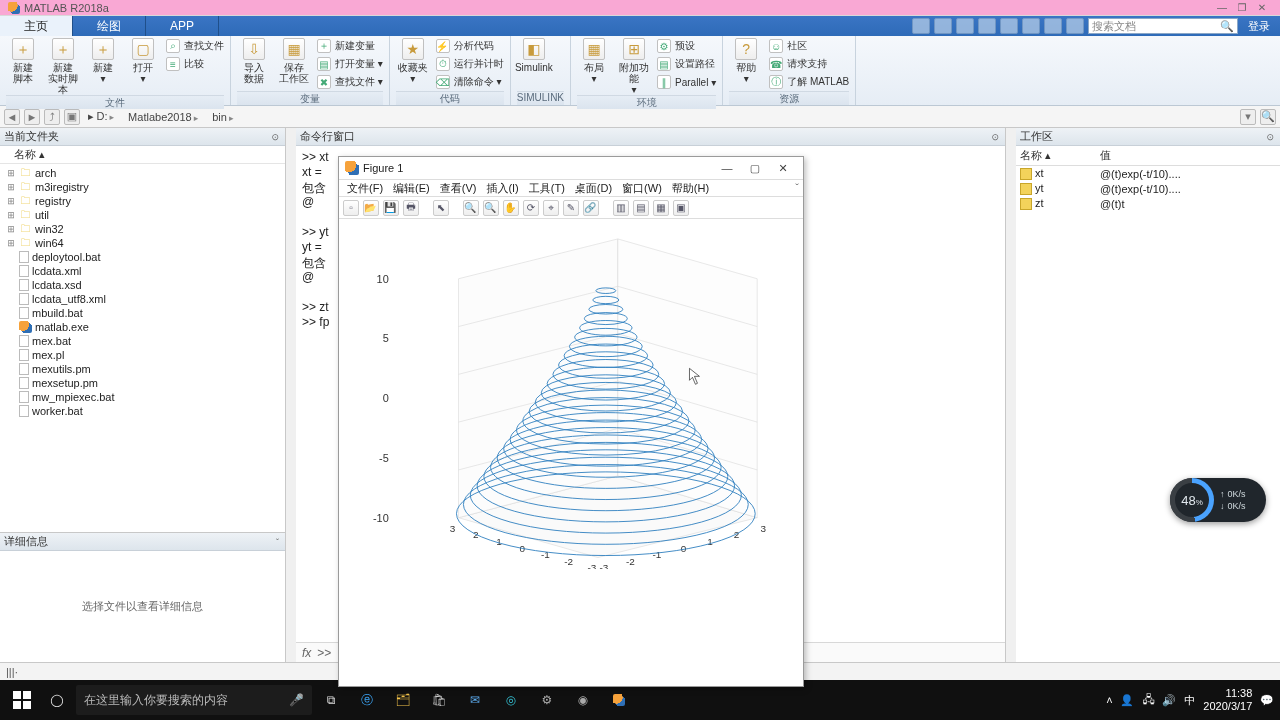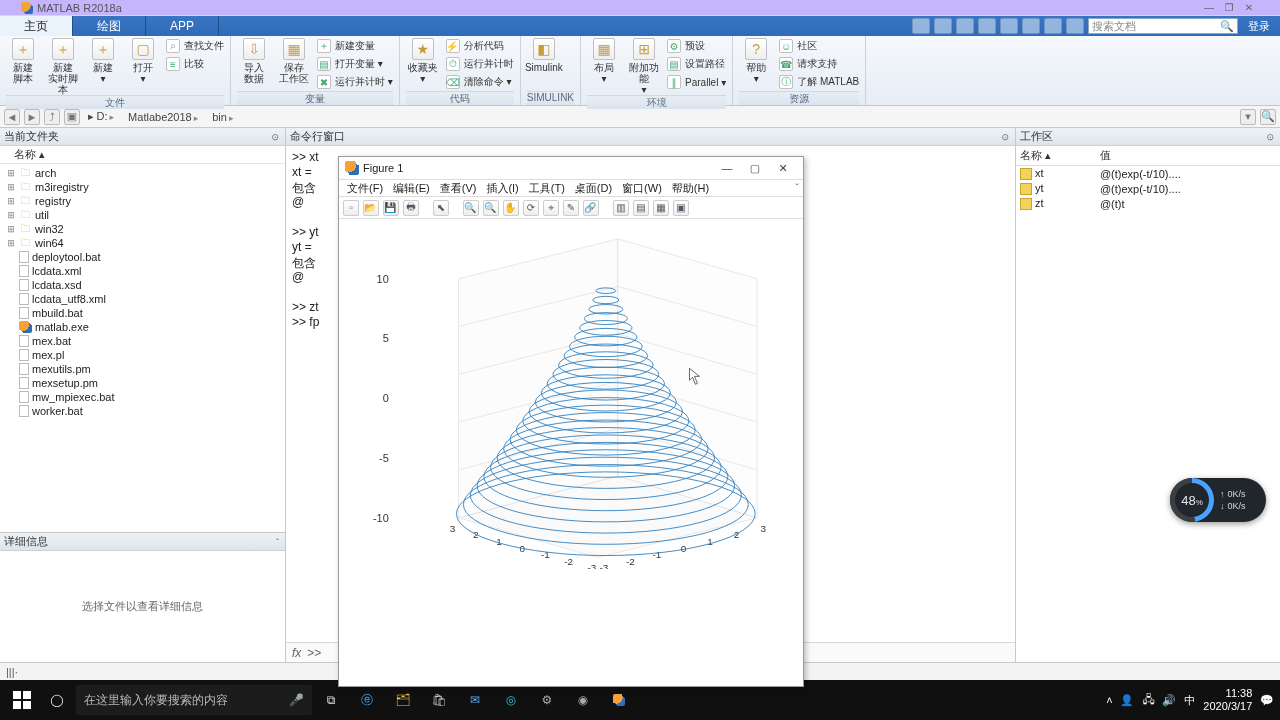--- a/index.html
+++ b/index.html
@@ -1,19 +1,19 @@
 <!DOCTYPE html>
 <html><head>
 <meta charset="utf-8">
 <style>
 * { margin: 0; padding: 0; box-sizing: border-box; font-family: "Microsoft YaHei", Tahoma, Arial, sans-serif; }
 html, body { width: 1280px; height: 720px; overflow: hidden; background: #f0f0f0; font-size: 12px; color: #222; }
 
 
-.titlebar { height: 16px; background: #c4b5fd; display: flex; align-items: center; padding: 0 21px; border-bottom: 1px solid #d9d9d9; }
+.titlebar { height: 16px; background: #f9a8d4; display: flex; align-items: center; padding: 0 8px; border-bottom: 1px solid #d9d9d9; }
 .titlebar .logo { width: 12px; height: 12px; margin-right: 4px; }
 .titlebar .title { font-size: 11px; color: #555; flex: 1; }
 .titlebar .win-btn { width: 20px; text-align: center; color: #666; font-size: 10px; }
 
 
 .tabs-strip { height: 20px; background: linear-gradient(#3a75c4, #2e6bb8); display: flex; align-items: stretch; }
 .tab { padding: 0 24px; color: #fff; font-size: 12px; display: flex; align-items: center; border-right: 1px solid #1f4f8a; cursor: default; }
 .tab.active { background: #eaf2fb; color: #1a1a1a; }
 .tabs-strip .right { margin-left: auto; display: flex; align-items: center; gap: 4px; padding-right: 4px; }
 .qat { width: 18px; height: 16px; background: #bcd2ea; border: 1px solid #8aa7c7; border-radius: 2px; opacity: .7; display:inline-block; }
@@ -33,21 +33,21 @@
 .group-label { height: 14px; font-size: 10px; color: #5a6b7c; text-align: center; background: linear-gradient(#e6edf5,#dbe4ee); border-top:1px solid #d0d9e3;}
 
 
 .addrbar { height: 22px; background: #f5f5f5; border-bottom: 1px solid #c8c8c8; display: flex; align-items: center; padding: 0 4px; gap: 4px; font-size: 11px; color: #444; }
 .addrbar .navbtn { width: 16px; height: 16px; border:1px solid #bbb; border-radius:2px; background:#eee; display:flex;align-items:center;justify-content:center;color:#777;}
 .addrbar .crumb { padding: 0 4px; }
 .addrbar .sep::after { content: "▸"; color:#888; font-size:9px; padding:0 2px;}
 .addrbar .spacer { flex:1; }
 
 
-.main { display: flex; height: 534px; }
+.main { display: flex; height: 534px; gap: 10px; }
 .panel { display: flex; flex-direction: column; background: #fff; }
 .panel-hd { height: 18px; background: linear-gradient(#eef2f6,#dde5ec); border-bottom:1px solid #c8d0d8; display:flex; align-items:center; padding:0 4px; font-size:11px; color:#333;}
 .panel-hd .spacer{flex:1;}
 .panel-hd .ctl{ color:#666; font-size:9px; padding:0 2px;}
 .panel.left { width: 286px; border-right: 1px solid #c8c8c8; }
 .panel.center { flex: 1; border-right: 1px solid #c8c8c8; }
 .panel.right { width: 264px; }
 
 
 .filetree { flex: 1; overflow: auto; padding: 2px; }
@@ -188,21 +188,21 @@
           <div class="rbtn-small">
             <span class="ic">＋</span>
             <span>新建变量</span>
           </div>
           <div class="rbtn-small">
             <span class="ic">▤</span>
             <span>打开变量 ▾</span>
           </div>
           <div class="rbtn-small">
             <span class="ic">✖</span>
-            <span>运行并计时 ▾</span>
+            <span>查找文件 ▾</span>
           </div>
         </div>
       </div>
       <div class="group-label">变量</div>
     </div>
     <div class="group">
       <div class="group-body">
         <div class="rbtn-big">
           <div class="ic">★</div>
           <div>收藏夹<br>▾</div>

